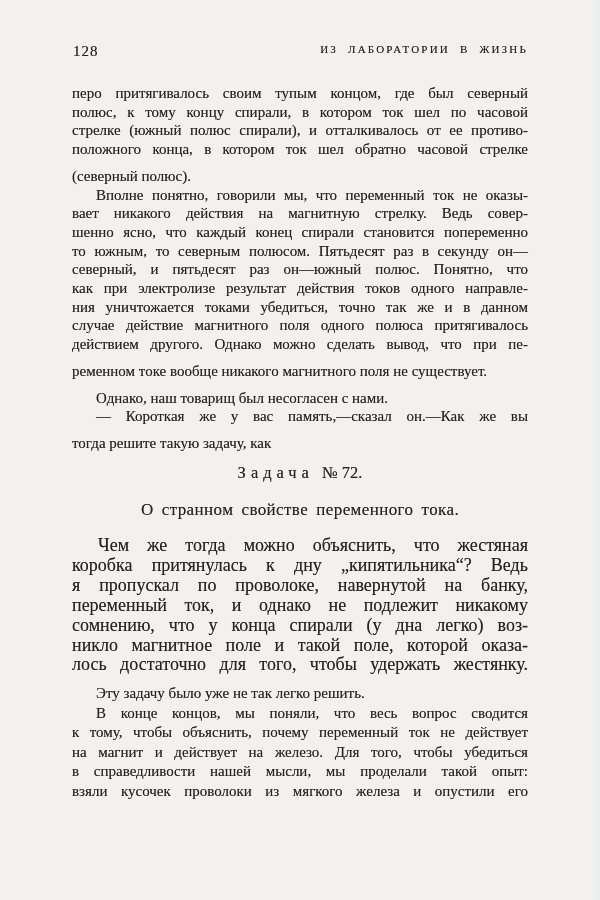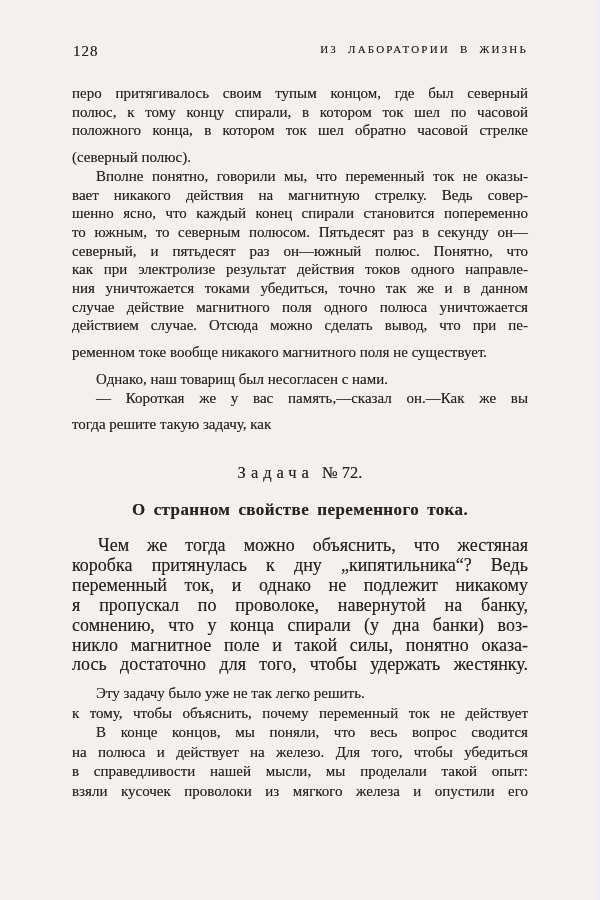--- a/index.html
+++ b/index.html
@@ -61,21 +61,21 @@
   .problem-heading {
     top: 463px;
     text-align: center;
     font-size: 16.5px;
   }
   .problem-heading .spaced { letter-spacing: 5px; margin-right: 8px; }
 
   .subheading {
     top: 500px;
     text-align: center;
-    font-weight: bold;
+    font-weight: normal;
     font-size: 17px;
     letter-spacing: 0.4px;
     word-spacing: 3.5px;
   }
 
   .statement-block { top: 536px; }
   .statement-block .line { font-size: 18px; line-height: 19.9px; }
   .statement-block .line.indent { text-indent: 26px; }
 
   .bottom-block { top: 676px; }
@@ -88,33 +88,34 @@
 
   <div class="header">
     <span class="page-num">128</span>
     <div class="running-title">ИЗ ЛАБОРАТОРИИ В ЖИЗНЬ</div>
   </div>
 
   <div class="col body-block">
       <div class="para">
         <div class="line">перо притягивалось своим тупым концом, где был северный</div>
         <div class="line">полюс, к тому концу спирали, в котором ток шел по часовой</div>
+        <div class="line">стрелке (южный полюс спирали), и отталкивалось от ее противо-</div>
         <div class="line">положного конца, в котором ток шел обратно часовой стрелке</div>
         <div class="line endline">(северный полюс).</div>
       </div>
       <div class="para">
         <div class="line indent">Вполне понятно, говорили мы, что переменный ток не оказы-</div>
         <div class="line">вает никакого действия на магнитную стрелку. Ведь совер-</div>
         <div class="line">шенно ясно, что каждый конец спирали становится попеременно</div>
         <div class="line">то южным, то северным полюсом. Пятьдесят раз в секунду он—</div>
         <div class="line">северный, и пятьдесят раз он—южный полюс. Понятно, что</div>
         <div class="line">как при электролизе результат действия токов одного направле-</div>
         <div class="line">ния уничтожается токами убедиться, точно так же и в данном</div>
-        <div class="line">случае действие магнитного поля одного полюса уничтожается</div>
-        <div class="line">действием случае. Отсюда можно сделать вывод, что при пе-</div>
+        <div class="line">случае действие магнитного поля одного полюса притягивалось</div>
+        <div class="line">действием другого. Однако можно сделать вывод, что при пе-</div>
         <div class="line endline">ременном токе вообще никакого магнитного поля не существует.</div>
       </div>
       <div class="para">
         <div class="line indent endline">Однако, наш товарищ был несогласен с нами.</div>
       </div>
       <div class="para">
         <div class="line indent">— Короткая же у вас память,—сказал он.—Как же вы</div>
         <div class="line endline">тогда решите такую задачу, как</div>
       </div>
     </div>
@@ -122,34 +123,34 @@
   <div class="col problem-heading">
     <span class="spaced">Задача</span><span>№ 72.</span>
   </div>
 
   <div class="col subheading">О странном свойстве переменного тока.</div>
 
   <div class="col statement-block">
       <div class="para">
         <div class="line indent">Чем же тогда можно объяснить, что жестяная</div>
         <div class="line">коробка притянулась к дну „кипятильника“? Ведь</div>
+        <div class="line">я пропускал по проволоке, навернутой на банку,</div>
         <div class="line">переменный ток, и однако не подлежит никакому</div>
-        <div class="line">я пропускал по проволоке, навернутой на банку,</div>
-        <div class="line">сомнению, что у конца спирали (у дна банки) воз-</div>
-        <div class="line">никло магнитное поле и такой силы, понятно оказа-</div>
+        <div class="line">сомнению, что у конца спирали (у дна легко) воз-</div>
+        <div class="line">никло магнитное поле и такой поле, которой оказа-</div>
         <div class="line">лось достаточно для того, чтобы удержать жестянку.</div>
       </div>
     </div>
 
   <div class="col bottom-block">
       <div class="para">
         <div class="line indent endline">Эту задачу было уже не так легко решить.</div>
       </div>
       <div class="para">
+        <div class="line indent">В конце концов, мы поняли, что весь вопрос сводится</div>
         <div class="line">к тому, чтобы объяснить, почему переменный ток не действует</div>
-        <div class="line indent">В конце концов, мы поняли, что весь вопрос сводится</div>
-        <div class="line">на полюса и действует на железо. Для того, чтобы убедиться</div>
+        <div class="line">на магнит и действует на железо. Для того, чтобы убедиться</div>
         <div class="line">в справедливости нашей мысли, мы проделали такой опыт:</div>
         <div class="line">взяли кусочек проволоки из мягкого железа и опустили его</div>
       </div>
     </div>
 
 </div>
 
 </body></html>

